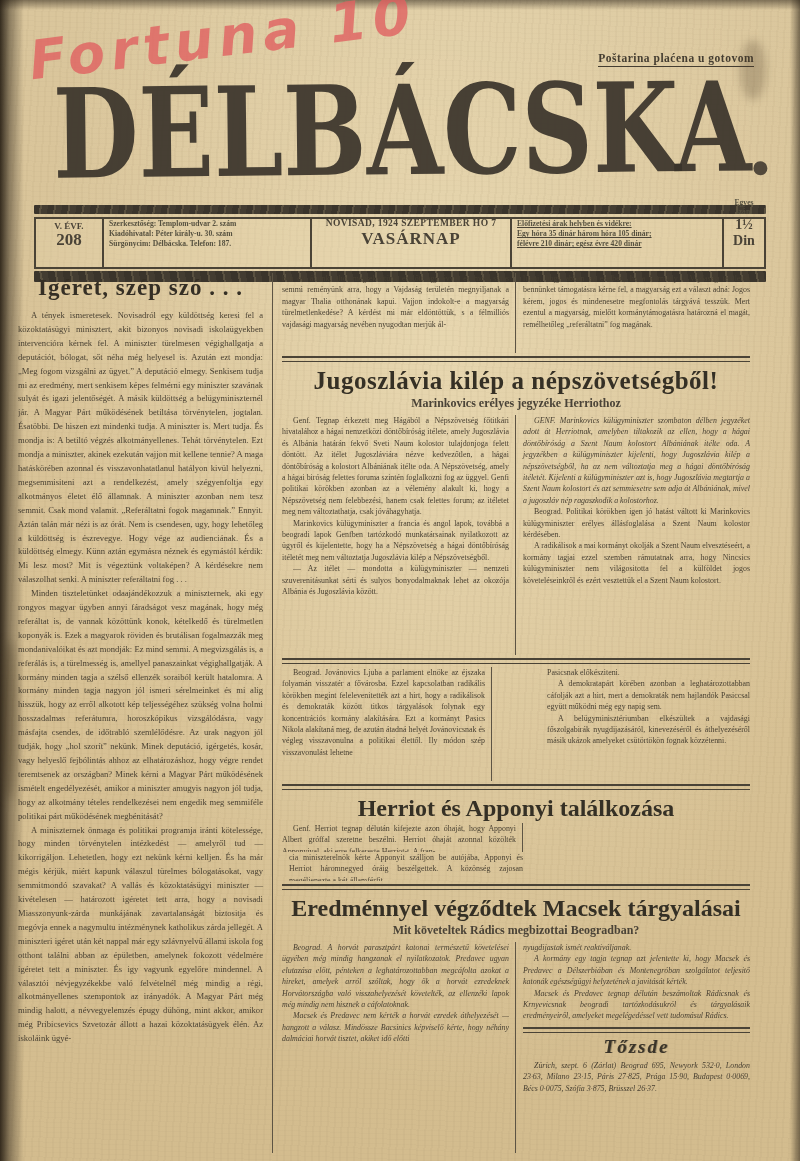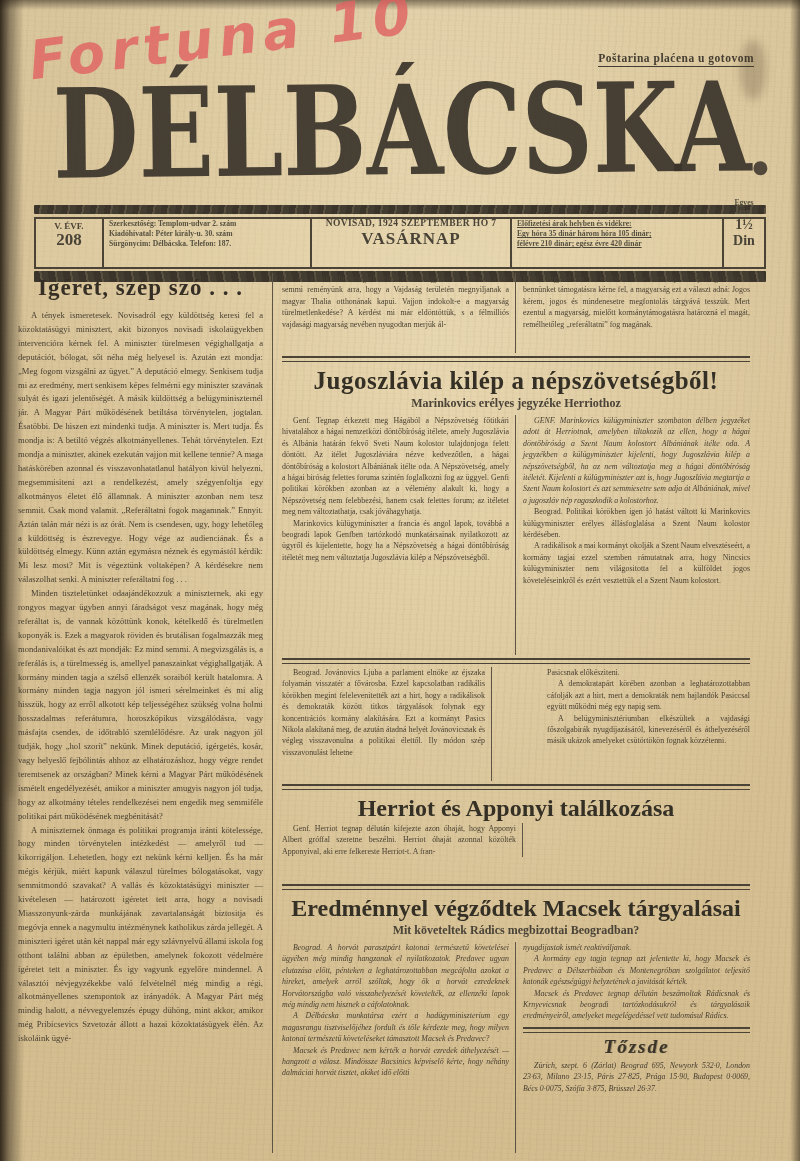--- a/index.html
+++ b/index.html
@@ -160,20 +160,21 @@
 
       <div class="rule-double"></div>
 
       <div>
         <h2 class="headline xl">Jugoszlávia kilép a népszövetségből!</h2>
         <div class="subhead">Marinkovics erélyes jegyzéke Herriothoz</div>
         <div class="two-col h-jugo">
           <div class="sub l">
             <p class="bodytext sm">Genf. Tegnap érkezett meg Hágából a Népszövetség főtitkári hivatalához a hágai nemzetközi döntőbíróság itélete, amely Jugoszlávia és Albánia határán fekvő Sveti Naum kolostor tulajdonjoga felett döntött. Az itélet Jugoszláviára nézve kedvezőtlen, a hágai döntőbíróság a kolostort Albániának itélte oda. A Népszövetség, amely a hágai biróság felettes foruma szintén foglalkozni fog az üggyel. Genfi politikai körökben azonban az a vélemény alakult ki, hogy a Népszövetség nem felebbezési, hanem csak felettes forum; az itéletet meg nem változtathatja, csak jóváhagyhatja.</p>
             <p class="bodytext sm">Marinkovics külügyminiszter a francia és angol lapok, továbbá a beogradi lapok Genfben tartózkodó munkatársainak nyilatkozott az ügyről és kijelentette, hogy ha a Népszövetség a hágai döntőbíróság itéletét meg nem változtatja Jugoszlávia kilép a Népszövetségből.</p>
+            <p class="bodytext sm">— Az itélet — mondotta a külügyminiszter — nemzeti szuverenitásunkat sérti és sulyos bonyodalmaknak lehet az okozója Albánia és Jugoszlávia között.</p>
           </div>
           <div class="sub r">
             <p class="bodytext sm ital">GENF. Marinkovics külügyminiszter szombaton délben jegyzéket adott át Herriotnak, amelyben tiltakozik az ellen, hogy a hágai döntőbíróság a Szent Naum kolostort Albániának itélte oda. A jegyzékben a külügyminiszter kijelenti, hogy Jugoszlávia kilép a népszövetségből, ha az nem változtatja meg a hágai döntőbíróság itéletét. Kijelenti a külügyminiszter azt is, hogy Jugoszlávia megtartja a Szent Naum kolostort és azt semmiesetre sem adja át Albániának, mivel a jugoszláv nép ragaszkodik a kolostorhoz.</p>
             <p class="bodytext sm">Beograd. Politikai körökben igen jó hatást váltott ki Marinkovics külügyminiszter erélyes állásfoglalása a Szent Naum kolostor kérdésében.</p>
             <p class="bodytext sm">A radikálisok a mai kormányt okolják a Szent Naum elvesztéseért, a kormány tagjai ezzel szemben rámutatnak arra, hogy Nincsics külügyminiszter nem világositotta fel a külföldet jogos követeléseinkről és ezért vesztettük el a Szent Naum kolostort.</p>
           </div>
         </div>
       </div>
 
       <div class="rule-double"></div>
@@ -191,33 +192,35 @@
         </div>
       </div>
 
       <div class="rule-double"></div>
 
       <div>
         <h2 class="headline lg">Herriot és Apponyi találkozása</h2>
         <div class="two-col h-her">
           <div class="sub l">
             <p class="bodytext sm">Genf. Herriot tegnap délután kifejezte azon óhaját, hogy Apponyi Albert gróffal szeretne beszélni. Herriot óhaját azonnal közölték Apponyival, aki erre felkereste Herriot-t. A fran-</p>
+          </div>
+          <div class="sub r">
+            <p class="bodytext sm" style="text-indent:0;">cia miniszterelnök kérte Apponyit szálljon be autójába, Apponyi és Herriot háromnegyed óráig beszélgettek. A közönség zajosan megéljenezte a két államférfit.</p>
           </div>
         </div>
       </div>
 
       <div class="rule-double"></div>
 
       <div style="flex:1;display:flex;flex-direction:column;overflow:hidden;">
         <h2 class="headline lg">Eredménnyel végződtek Macsek tárgyalásai</h2>
         <div class="subhead">Mit követeltek Rádics megbizottai Beogradban?</div>
         <div class="two-col h-mac">
           <div class="sub l">
             <p class="bodytext sm">Beograd. A horvát parasztpárt katonai természetű követelései ügyében még mindig hangzanak el nyilatkozatok. Predavec ugyan elutazása előtt, pénteken a leghatározottabban megcáfolta azokat a hireket, amelyek arról szóltak, hogy ők a horvát ezredeknek Horvátországba való visszahelyezését követelték, az ellenzéki lapok még mindig nem hisznek a cáfolatoknak.</p>
-            <p class="bodytext sm">A Délbácska munkatársa ezért a hadügyminiszterium egy magasrangu tisztviselőjéhez fordult és tőle kérdezte meg, hogy milyen katonai természetű követeléseket támasztott Macsek és Predavec?</p>
             <p class="bodytext sm">Macsek és Predavec nem kérték a horvát ezredek áthelyezését — hangzott a válasz. Mindössze Bacsinics képviselő kérte, hogy néhány dalmáciai horvát tisztet, akiket idő előtti</p>
           </div>
           <div class="sub r">
             <p class="bodytext sm" style="text-indent:0;">nyugdijastak ismét reaktiváljanak.</p>
             <p class="bodytext sm">A kormány egy tagja tegnap azt jelentette ki, hogy Macsek és Predavec a Délszerbiában és Montenegróban szolgálatot teljesitő katonák egészségügyi helyzetének a javitását kérték.</p>
             <p class="bodytext sm">Macsek és Predavec tegnap délután beszámoltak Rádicsnak és Krnyevicsnak beogradi tartózkodásukról és tárgyalásaik eredményeiről, amelyeket megelégedéssel vett tudomásul Rádics.</p>
             <div class="rule-double" style="margin-top:5px;"></div>
             <div>
               <div class="tozsde-title">Tőzsde</div>
               <p class="bodytext sm">Zürich, szept. 6 (Zárlat) Beograd 695, Newyork 532·0, London 23·63, Milano 23·15, Páris 27·825, Prága 15·90, Budapest 0·0069, Bécs 0·0075, Szófia 3·875, Brüsszel 26·37.</p>

